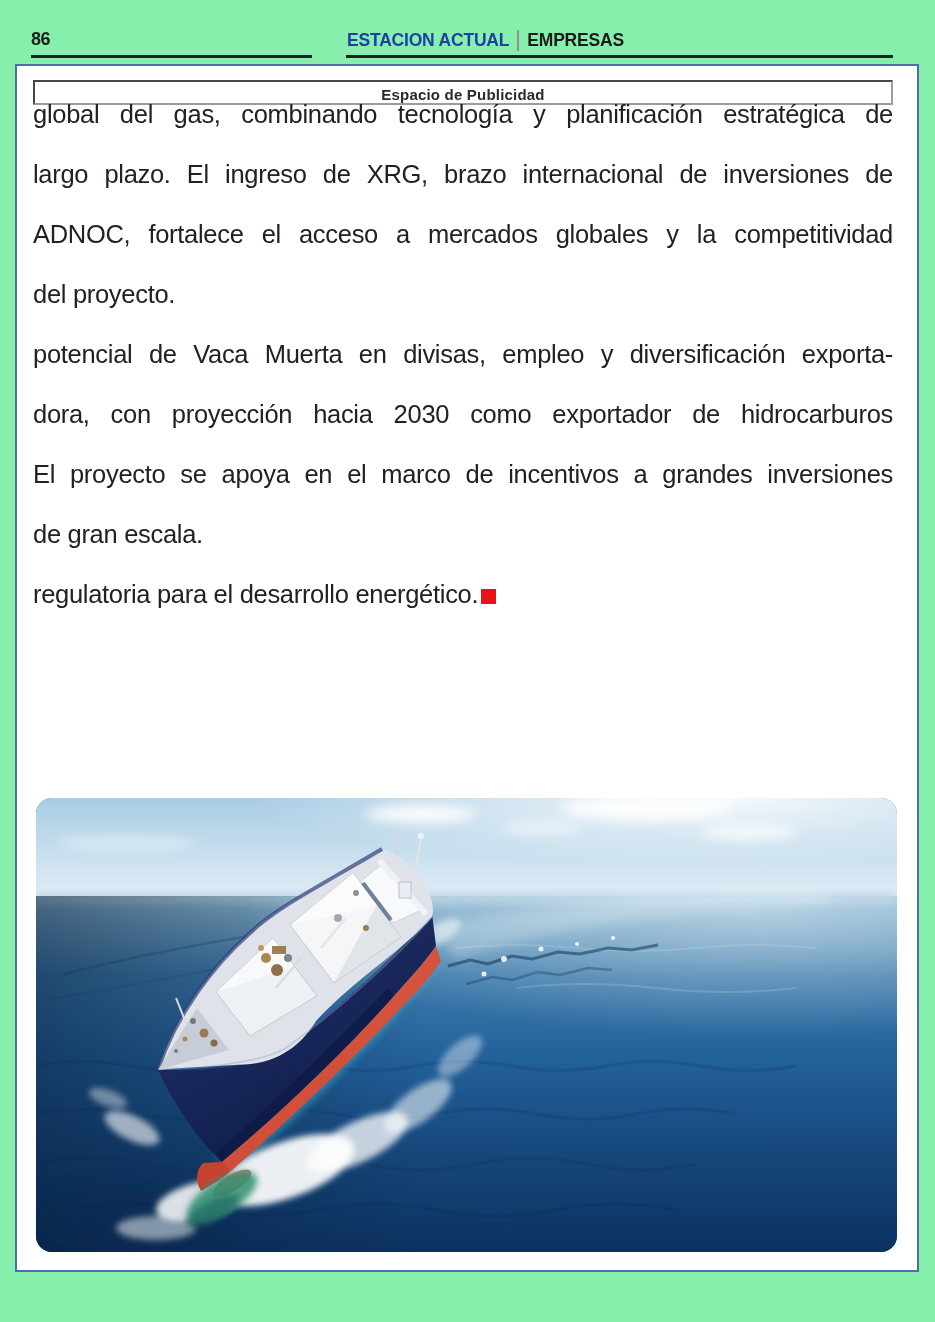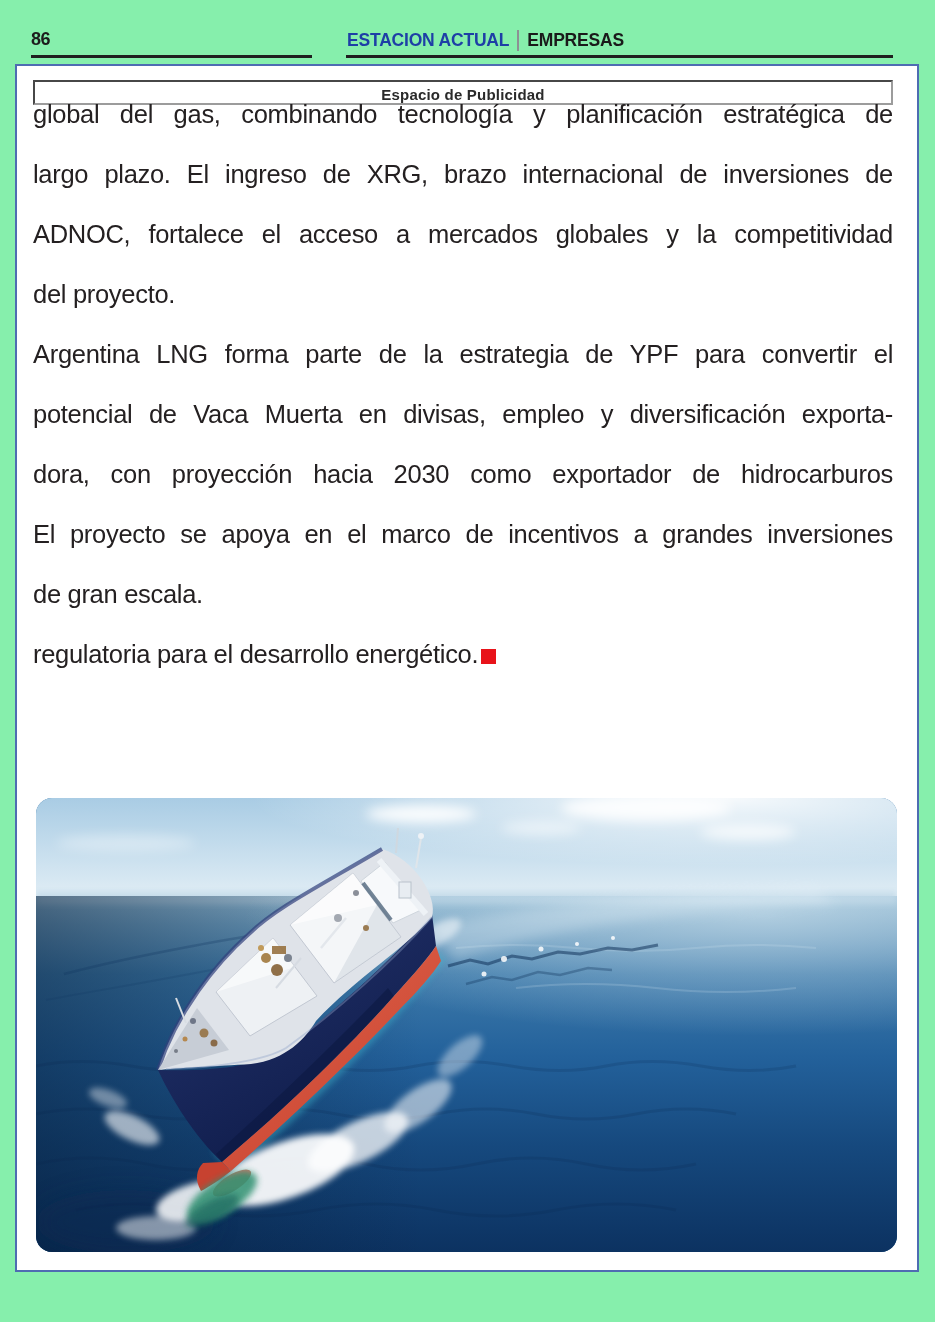--- a/index.html
+++ b/index.html
@@ -66,21 +66,20 @@
 
   <div class="ad-box">
     <span>Espacio de Publicidad</span>
   </div>
 
   <div class="article">
     <div class="line">global del gas, combinando tecnología y planificación estratégica de</div>
     <div class="line">largo plazo. El ingreso de XRG, brazo internacional de inversiones de</div>
     <div class="line">ADNOC, fortalece el acceso a mercados globales y la competitividad</div>
     <div class="line last">del proyecto.</div>
-    <div class="line">Argentina LNG forma parte de la estrategia de YPF para convertir el</div>
     <div class="line">potencial de Vaca Muerta en divisas, empleo y diversificación exporta-</div>
     <div class="line">dora, con proyección hacia 2030 como exportador de hidrocarburos</div>
     <div class="line">El proyecto se apoya en el marco de incentivos a grandes inversiones</div>
     <div class="line last">de gran escala.</div>
     <div class="line last">
       <span>regulatoria para el desarrollo energético.</span><span class="endmark" style="background-color: rgb(232, 19, 26);"></span>
     </div>
   </div>
 
   <div class="photo">

